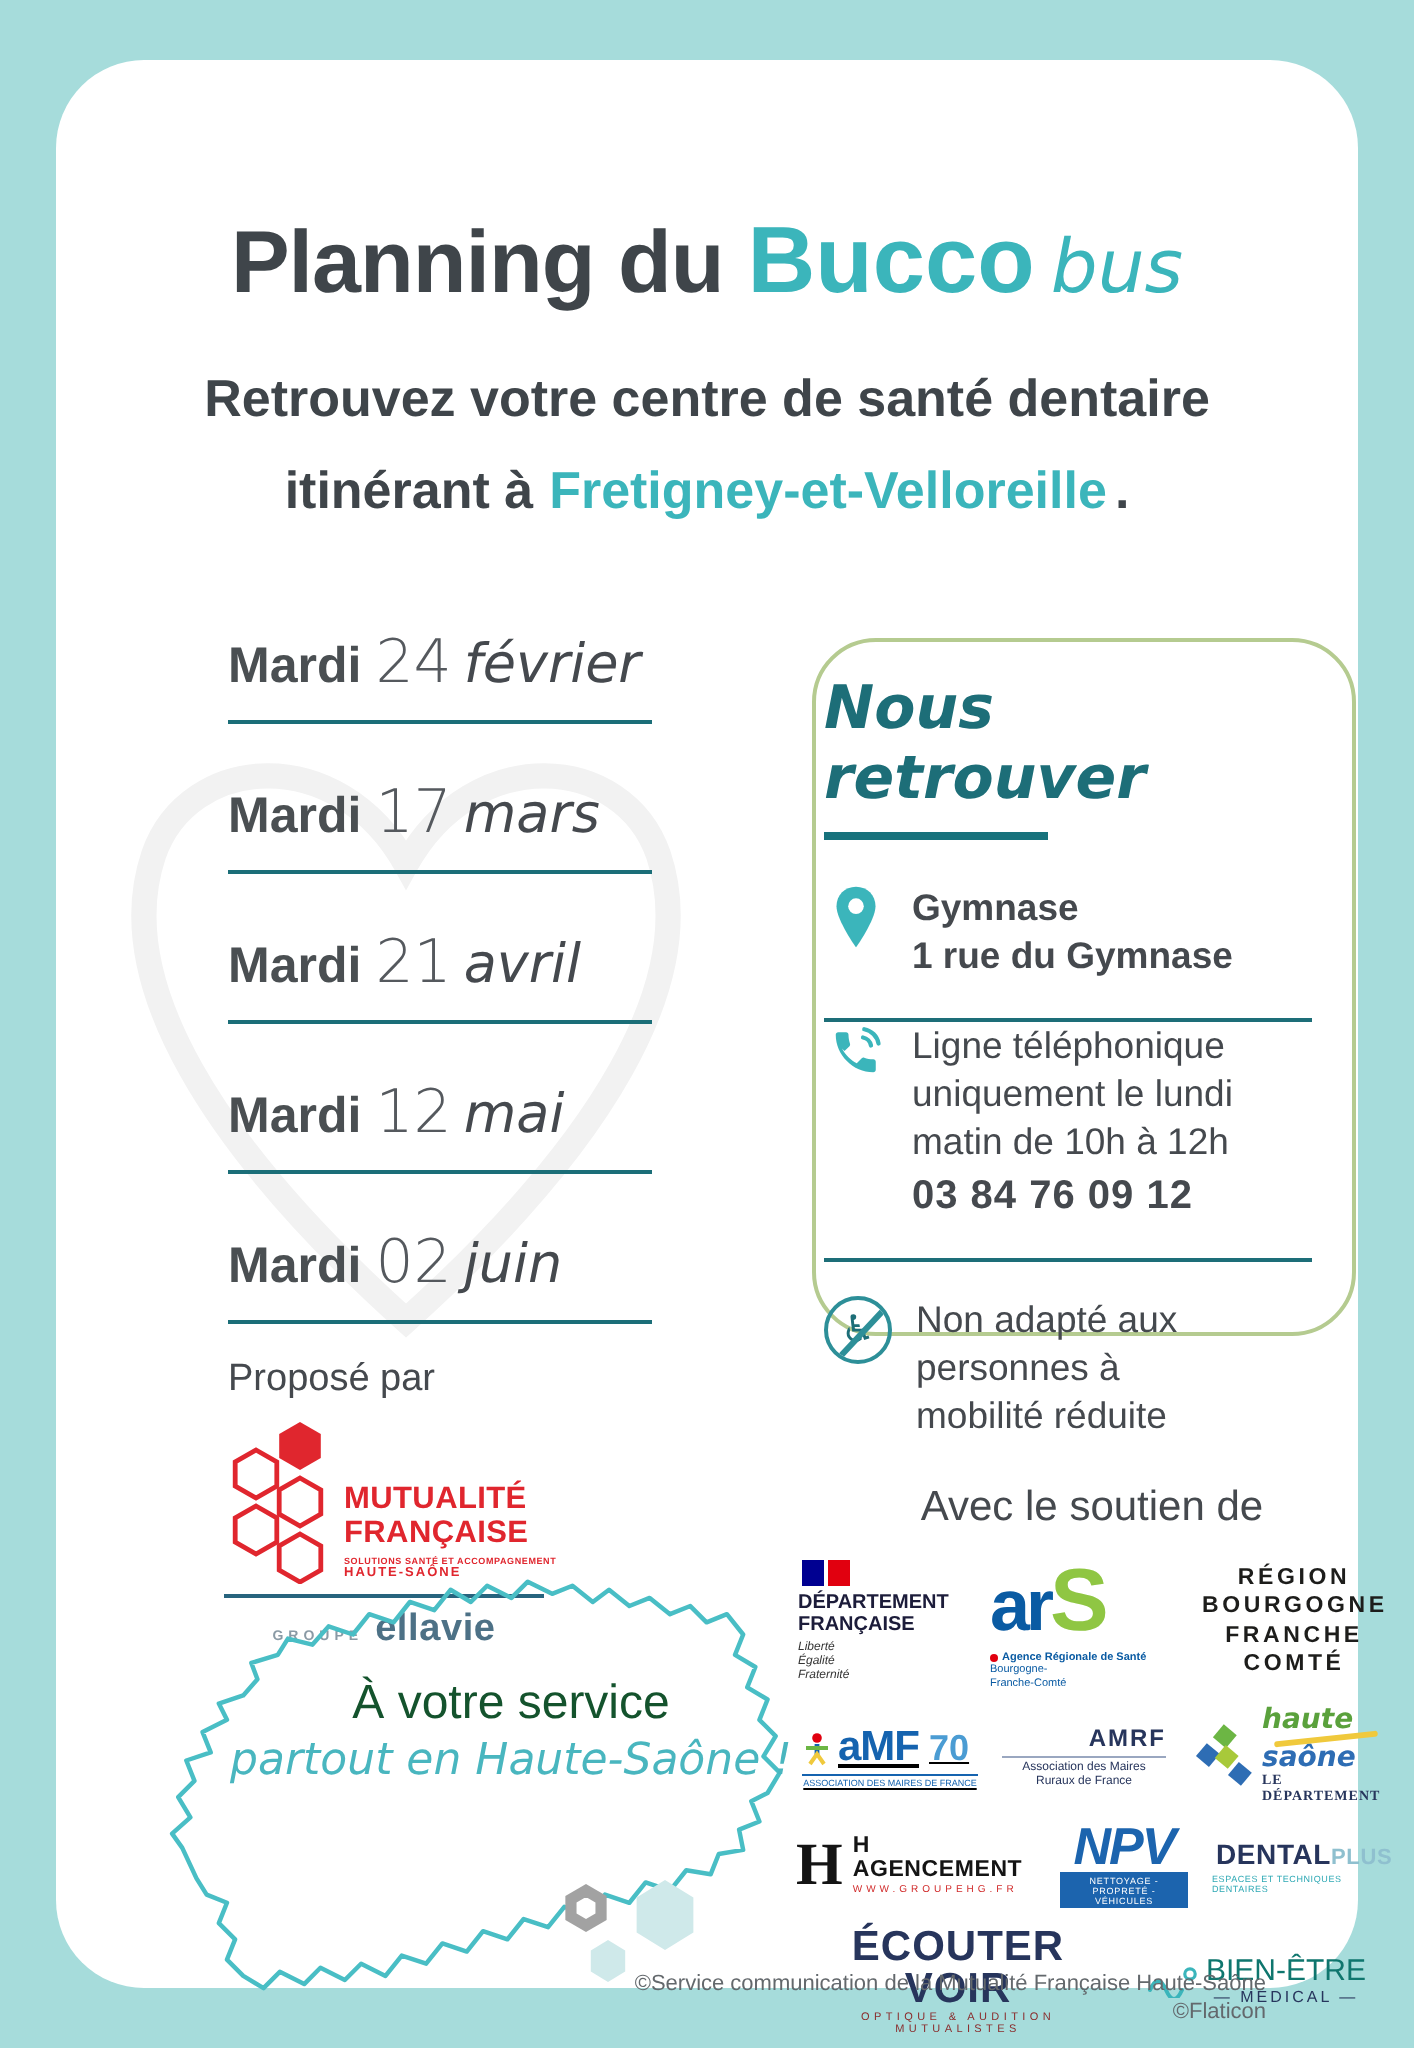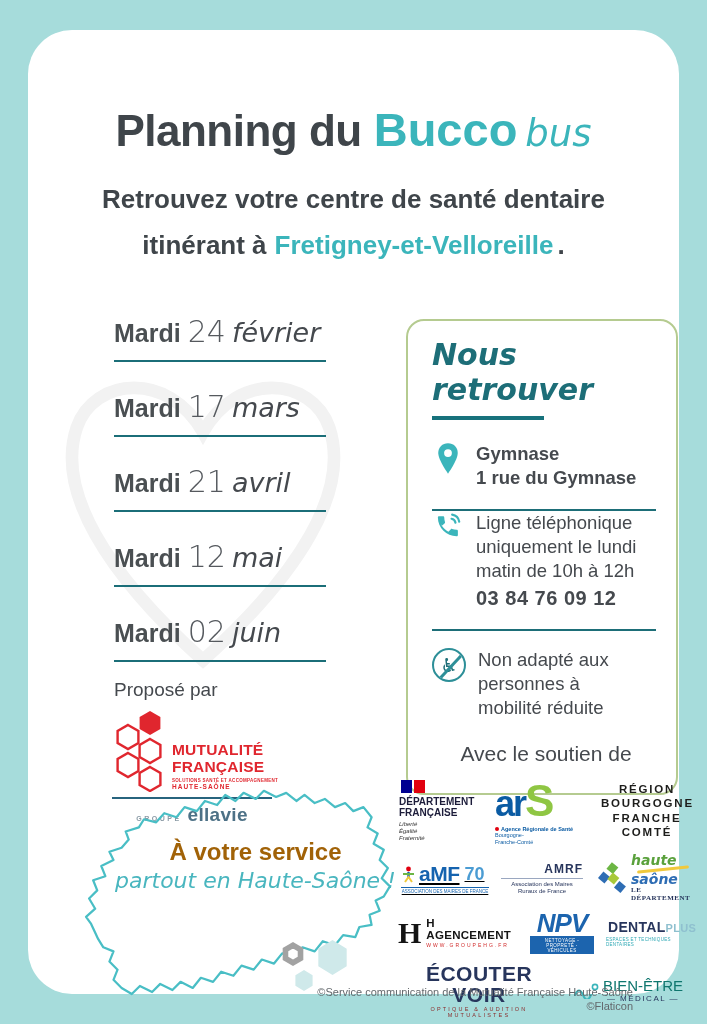--- a/index.html
+++ b/index.html
@@ -15,21 +15,21 @@
   .subtitle{position:absolute;top:146px;left:0;width:100%;text-align:center;font-size:26px;font-weight:600;color:#3f454a;line-height:46px;z-index:1;}
   .loc{color:#3bb5bb;font-weight:700;margin:0 4px 0 8px;}
   
   .dates{position:absolute;left:86px;top:284px;width:212px;z-index:1;}
   .date-entry{height:75px;}
   .d-day{font-size:25px;font-weight:700;color:#4a4f52;}
   .d-num{font-size:30px;font-weight:300;color:#55595e;margin-left:7px;font-family:"DejaVu Sans",sans-serif;}
   .d-month{font-size:27px;font-style:italic;color:#45494e;margin-left:6px;font-family:"DejaVu Sans",sans-serif;}
   .date-rule{border-bottom:2px solid #1b6e78;margin-top:11px;width:212px;}
   
-  .meet{position:absolute;left:378px;top:289px;width:272px;height:476px;border:2.5px solid #b5cb90;border-radius:18px;box-sizing:border-box;padding:16px 20px 10px 24px;z-index:1;}
+  .meet{position:absolute;left:378px;top:289px;width:272px;height:349px;border:2.5px solid #b5cb90;border-radius:32px;box-sizing:border-box;padding:16px 20px 10px 4px;z-index:1;}
   .meet-title{font-size:30px;font-style:italic;font-weight:600;color:#1d6e78;font-family:"DejaVu Sans",sans-serif;}
   .meet-underline{width:112px;height:4px;background:#17727c;margin-top:9px;}
   .meet-item{display:flex;gap:12px;align-items:flex-start;}
   .mi-loc{margin-top:22px;}
   .mi-phone{}
   .mi-access{margin-top:17px;}
   .meet-icon{flex:0 0 32px;display:flex;justify-content:center;}
   .meet-text{font-size:18.5px;color:#45494e;line-height:24px;}
   .bold{font-weight:700;}
   .phone-wrap{width:196px;}
@@ -46,21 +46,21 @@
   .mf-name{color:#e0262e;font-weight:800;font-size:15.5px;line-height:16.5px;letter-spacing:0.2px;}
   .mf-tag{color:#e0262e;font-size:4.5px;font-weight:700;margin-top:3px;letter-spacing:0.3px;}
   .mf-region{color:#e0262e;font-size:6.5px;font-weight:800;letter-spacing:1px;}
   .mf-rule{height:2px;background:#27647e;margin-top:5px;width:160px;}
   .mf-group{display:flex;align-items:baseline;gap:6px;justify-content:center;margin-top:5px;width:160px;}
   .mf-group-label{font-size:7px;letter-spacing:2.5px;color:#8a9aa5;font-weight:700;}
   .mf-group-name{font-size:19px;color:#4d7186;font-weight:600;letter-spacing:0.3px;}
   
   .map{position:absolute;left:55px;top:756px;width:315px;height:220px;z-index:1;}
   .map-caption{position:absolute;left:30px;right:0;top:52px;text-align:center;}
-  .map-cap1{font-size:24px;color:#a16207;font-weight:700;}
+  .map-cap1{font-size:24px;color:#14532d;font-weight:400;}
   .map-cap2{font-size:22px;font-style:italic;color:#49b6bf;font-family:"DejaVu Sans",sans-serif;margin-top:2px;}
   .hex{clip-path:polygon(50% 0%,93% 25%,93% 75%,50% 100%,7% 75%,7% 25%);}
   .hex-gray{position:absolute;left:253px;top:912px;width:24px;height:24px;background:#a2a2a2;display:flex;align-items:center;justify-content:center;z-index:1;}
   .hex-gray-inner{width:11px;height:11px;background:#ffffff;}
   .hex-teal-big{position:absolute;left:288px;top:910px;width:33px;height:35px;background:#cfe9ea;z-index:1;}
   .hex-teal-small{position:absolute;left:266px;top:940px;width:20px;height:21px;background:#cfe9ea;z-index:1;}
   
   .support{position:absolute;left:370px;top:712px;width:296px;z-index:1;}
   .support-title{text-align:center;font-size:21px;color:#45494e;margin-bottom:10px;}
   .logo-row{display:flex;align-items:center;justify-content:center;gap:12px;margin-bottom:9px;}

